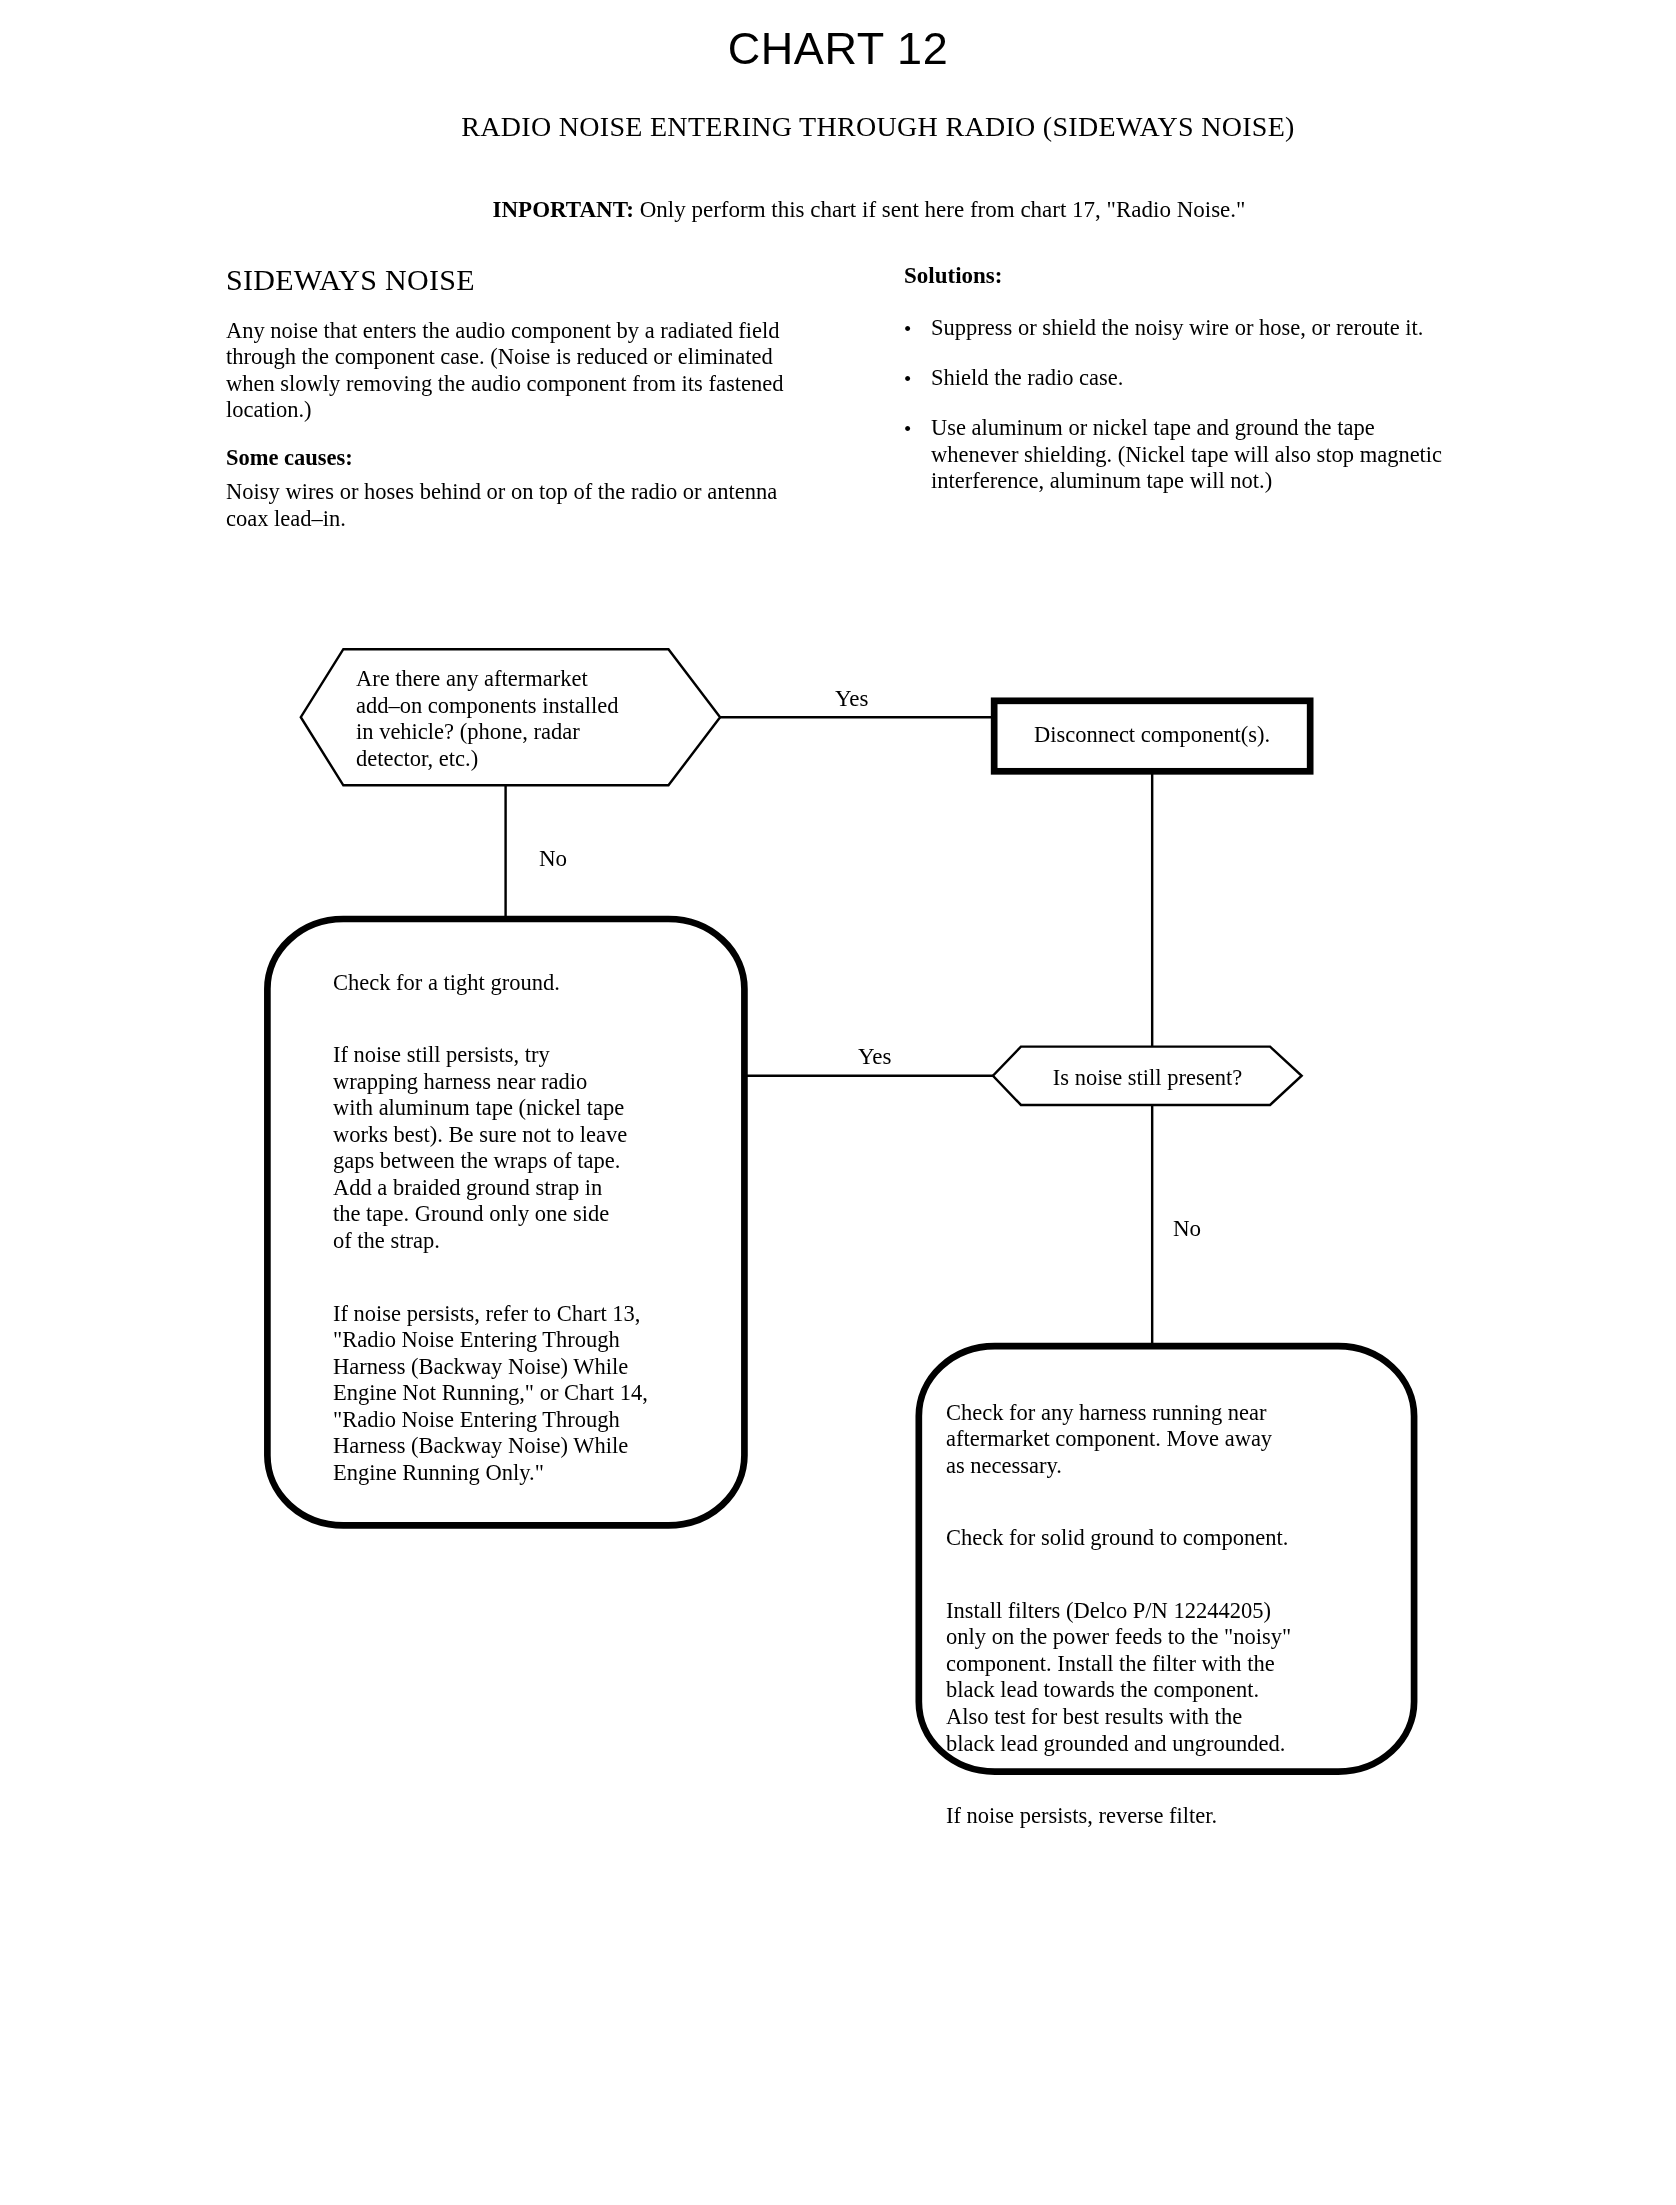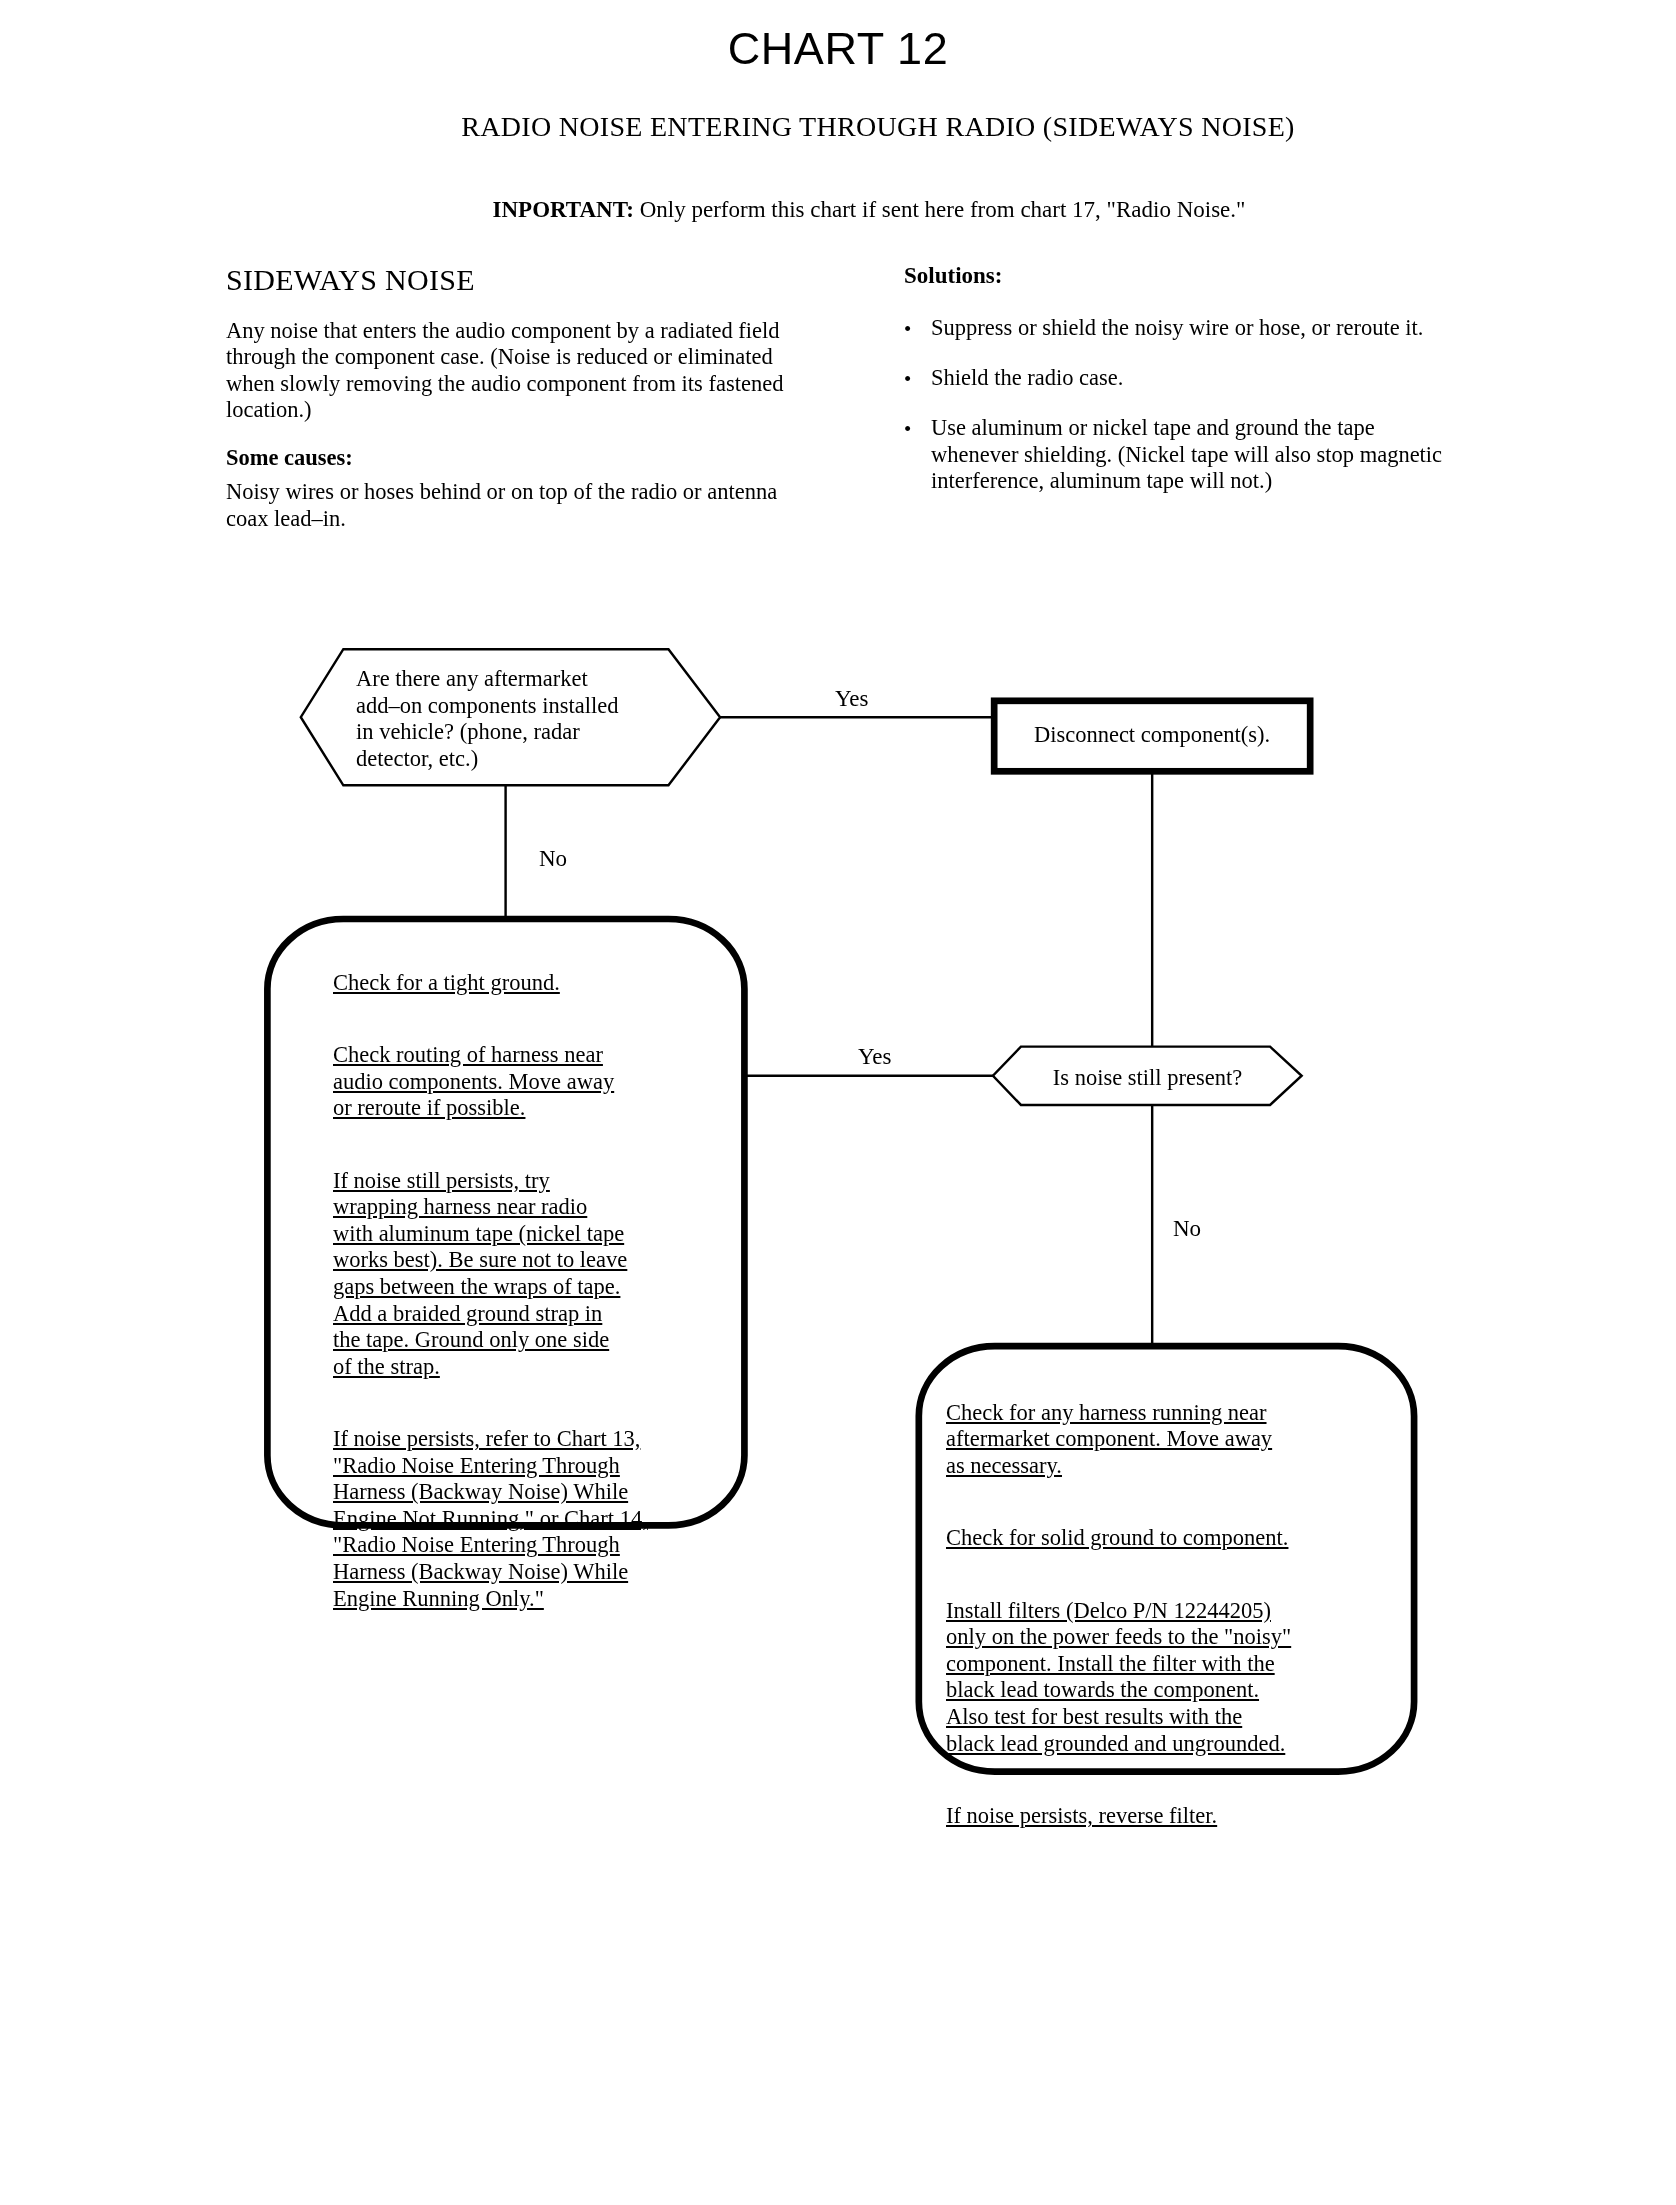--- a/index.html
+++ b/index.html
@@ -113,21 +113,20 @@
     width: 1676px;
     height: 2205px;
   }
   .node-text {
     position: absolute;
     font-size: 22.5px;
     line-height: 1.18;
   }
   .node-text p {
     margin: 0 0 19.5px 0;
-    text-decoration: underline;
   }
   .node-text p:last-child {
     margin-bottom: 0;
   }
   .edge-label {
     position: absolute;
     font-size: 23px;
   }
 </style>
 </head>
@@ -192,23 +191,20 @@
   <div>in vehicle? (phone, radar</div>
   <div>detector, etc.)</div>
 </div>
 
 <div class="node-text" style="left:994px; top:722px; width:316px; text-align:center;">
   <span>Disconnect component(s).</span>
 </div>
 
 <div class="node-text" style="left:333px; top:943px; width:389px; white-space:pre-line;">
   <p>Check for a tight ground.</p>
-  <p>Check routing of harness near
-audio components. Move away
-or reroute if possible.</p>
   <p>If noise still persists, try
 wrapping harness near radio
 with aluminum tape (nickel tape
 works best). Be sure not to leave
 gaps between the wraps of tape.
 Add a braided ground strap in
 the tape. Ground only one side
 of the strap.</p>
   <p>If noise persists, refer to Chart 13,
 "Radio Noise Entering Through

